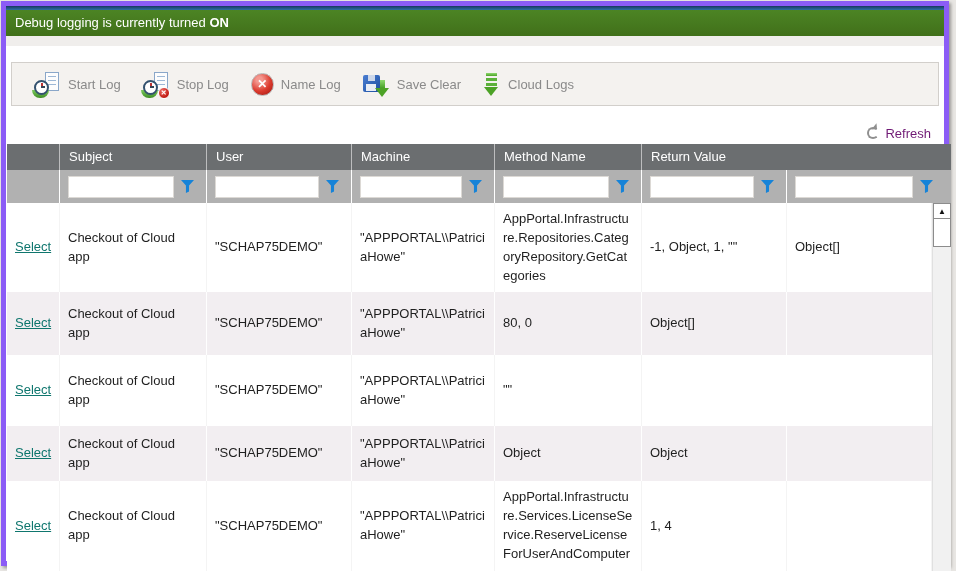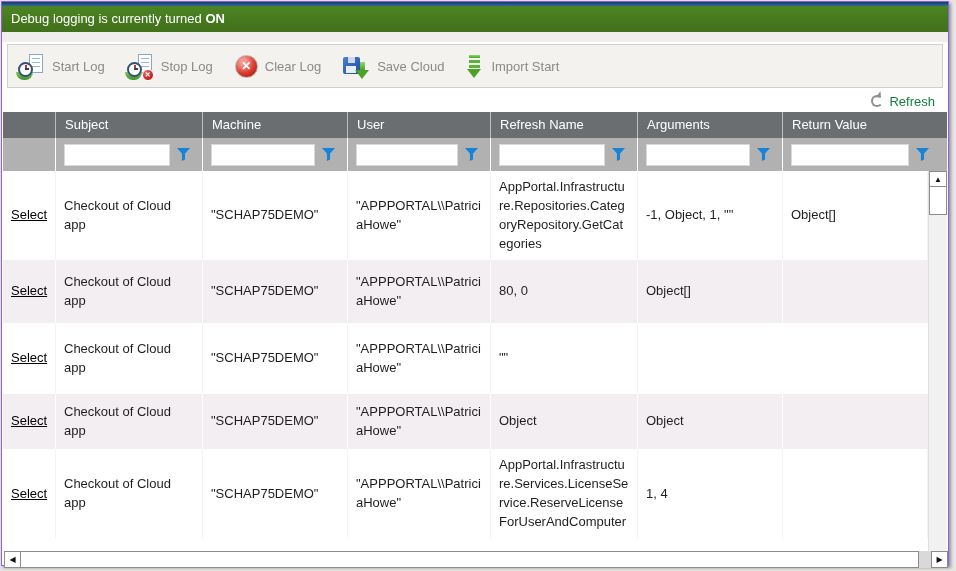--- a/index.html
+++ b/index.html
@@ -1,26 +1,26 @@
 <!DOCTYPE html>
 <html><head>
 <meta charset="utf-8">
 <style>
   * { margin:0; padding:0; box-sizing:border-box; }
   html,body { width:956px; height:571px; background:#e8e6e3; font-family:"Liberation Sans", sans-serif; overflow:hidden; }
   .window { position:relative; margin:1px 6px 3px 1px; width:948px; height:565px;
-            border:1px solid #8b5cf6; background:#fff; box-shadow:2px 2px 3px rgba(0,0,0,.35); }
+            border:5px solid #8b5cf6; background:#fff; box-shadow:2px 2px 3px rgba(0,0,0,.35); }
   .top-strip { height:4px; background:linear-gradient(#17395e,#2e6da4); }
   .banner { height:26px; background:linear-gradient(#4c8424,#41701a); color:#fff;
             font-size:13px; line-height:26px; padding-left:9px; }
   .banner b { font-weight:bold; }
   .gap { height:10px; background:#f0eeec; }
   
-  .toolbar { margin:2px 5px; height:44px; border:1px solid #d2cfcb; background:#f4f2ef;
-             display:flex; align-items:center; padding-left:10px; }
+  .toolbar { margin:16px 5px; height:44px; border:1px solid #d2cfcb; background:#f4f2ef;
+             display:flex; align-items:center; padding-left:22px; }
   .tbtn { display:flex; align-items:center; margin-right:22px; cursor:pointer; }
   .tbtn .lbl { color:#8a8a8a; font-size:13px; margin-left:7px; }
   .ic { position:relative; width:27px; height:25px; flex:none; }
   .doc { position:absolute; top:0; right:2px; width:14px; height:19px; background:#fdfdfd;
          border:1px solid #8aa7c9; }
   .doc::before { content:""; position:absolute; left:2px; top:3px; width:8px; height:11px;
          background:repeating-linear-gradient(#9db8d6 0 1px, transparent 1px 4px); }
   .clock { position:absolute; left:0; bottom:2px; width:15px; height:15px; border-radius:50%;
          background:#fff; border:2px solid #33526f; }
   .clock::before { content:""; position:absolute; left:5px; top:1px; width:2px; height:5px; background:#b33; }
@@ -44,21 +44,21 @@
   .dl-arrow::after { content:""; position:absolute; left:0; top:8px; width:0; height:0;
          border-left:7px solid transparent; border-right:7px solid transparent; border-top:9px solid #4ca226; }
   .ic-import { position:relative; width:18px; height:25px; flex:none; }
   .bars { position:absolute; left:3px; top:1px; width:11px; height:3px; background:linear-gradient(#8ed96f,#4ca226);
          box-shadow:0 5px 0 #5cb13a, 0 10px 0 #5cb13a; }
   .imp-arrow { position:absolute; left:1px; top:15px; width:0; height:0;
          border-left:7.5px solid transparent; border-right:7.5px solid transparent; border-top:9px solid #4ca226; }
   
   .refresh-row { height:22px; background:#fff; display:flex; justify-content:flex-end; align-items:center; padding-right:13px; }
   .refresh { display:flex; align-items:center; cursor:pointer; }
-  .refresh .lbl { color:#15803d; font-size:13px; margin-left:6px; }
+  .refresh .lbl { color:#701a75; font-size:13px; margin-left:6px; }
   .refresh-icon { position:relative; width:12px; height:12px; display:inline-block; }
   .refresh-icon::before { content:""; position:absolute; inset:0; border:2px solid #8f8f8f;
          border-radius:50%; border-right-color:transparent; }
   .refresh-icon::after { content:""; position:absolute; right:-2px; top:-2px;
          border:4px solid transparent; border-left-color:#8f8f8f; transform:rotate(40deg); }
   
   .grid { margin-left:1px; width:944px; }
   .hdr { display:grid; grid-template-columns:53px 147px 145px 143px 147px 145px 164px;
          background:#6b6e70; height:26px; }
   .hdr .hcell { color:#fff; font-size:13px; line-height:26px; padding-left:9px;
@@ -76,21 +76,21 @@
   .rows { width:925px; height:380px; overflow:hidden; }
   .row { display:grid; grid-template-columns:53px 147px 145px 143px 147px 145px 145px; background:#fff; }
   .row:nth-child(even) { background:#f2eef1; }
   .row:nth-child(1){min-height:71px} .row:nth-child(2){min-height:63px}
   .row:nth-child(3){min-height:71px} .row:nth-child(4){min-height:55px}
   .row:nth-child(5){min-height:71px} .row:nth-child(6){min-height:56px}
   .cell { display:flex; align-items:center; padding:7px 8px; font-size:13px; color:#1f1f1f;
          border-right:1px solid rgba(120,120,120,.08); line-height:1.45; }
   .row:nth-child(even) .cell { border-right:1px solid rgba(255,255,255,.9); }
   .cell.break { word-break:break-all; }
-  .select-link { color:#000000; text-decoration:underline; cursor:pointer; font-size:13px; }
+  .select-link { color:#0f766e; text-decoration:underline; cursor:pointer; font-size:13px; }
   
   .vscroll { width:19px; height:380px; background:#f1f1f1; border-left:1px solid #e0e0e0;
          display:flex; flex-direction:column; }
   .sb-btn { height:16px; background:#fff; border:1px solid #8c8c8c; color:#111; font-size:8px;
          display:flex; align-items:center; justify-content:center; cursor:pointer; flex:none; }
   .v-thumb { height:28px; background:#fff; border:1px solid #8c8c8c; border-top:none; cursor:grab; }
   .hscroll { margin-left:1px; width:944px; height:17px; background:#d9d9d9; display:flex; align-items:stretch; }
   .hs-btn { width:17px; background:#fff; border:1px solid #8c8c8c; color:#111; font-size:8px;
          display:flex; align-items:center; justify-content:center; cursor:pointer; flex:none; }
   .h-thumb { flex:0 0 898px; background:#fff; border:1px solid #8c8c8c; border-left:none; cursor:grab; }
@@ -121,53 +121,52 @@
       <span class="ic">
         <span class="doc"></span>
           <span class="green-arc"></span>
           <span class="clock"></span>
           <span class="badge">✕</span>
       </span>
       <span class="lbl">Stop Log</span>
     </div>
     <div class="tbtn">
       <span class="ic-clear">✕</span>
-      <span class="lbl">Clear Log</span>
+      <span class="lbl">Name Log</span>
     </div>
     <div class="tbtn">
       <span class="ic-save">
         <span class="floppy"></span>
           <span class="dl-arrow"></span>
       </span>
-      <span class="lbl">Save Cloud</span>
+      <span class="lbl">Save Clear</span>
     </div>
     <div class="tbtn">
       <span class="ic-import">
         <span class="bars"></span>
           <span class="imp-arrow"></span>
       </span>
-      <span class="lbl">Import Start</span>
+      <span class="lbl">Cloud Logs</span>
     </div>
   </div>
 
   <div class="refresh-row">
     <div class="refresh">
       <span class="refresh-icon"></span>
       <span class="lbl">Refresh</span>
     </div>
   </div>
 
   <div class="grid">
     <div class="hdr">
       <div class="hcell"></div>
       <div class="hcell">Subject</div>
+      <div class="hcell">User</div>
       <div class="hcell">Machine</div>
-      <div class="hcell">User</div>
-      <div class="hcell">Refresh Name</div>
-      <div class="hcell">Arguments</div>
+      <div class="hcell">Method Name</div>
       <div class="hcell">Return Value</div>
     </div>
 
     <div class="filter">
       <div class="fcell"></div>
       <div class="fcell">
         <input type="text" value="" style="">
         <span class="funnel"></span>
       </div>
       <div class="fcell">

